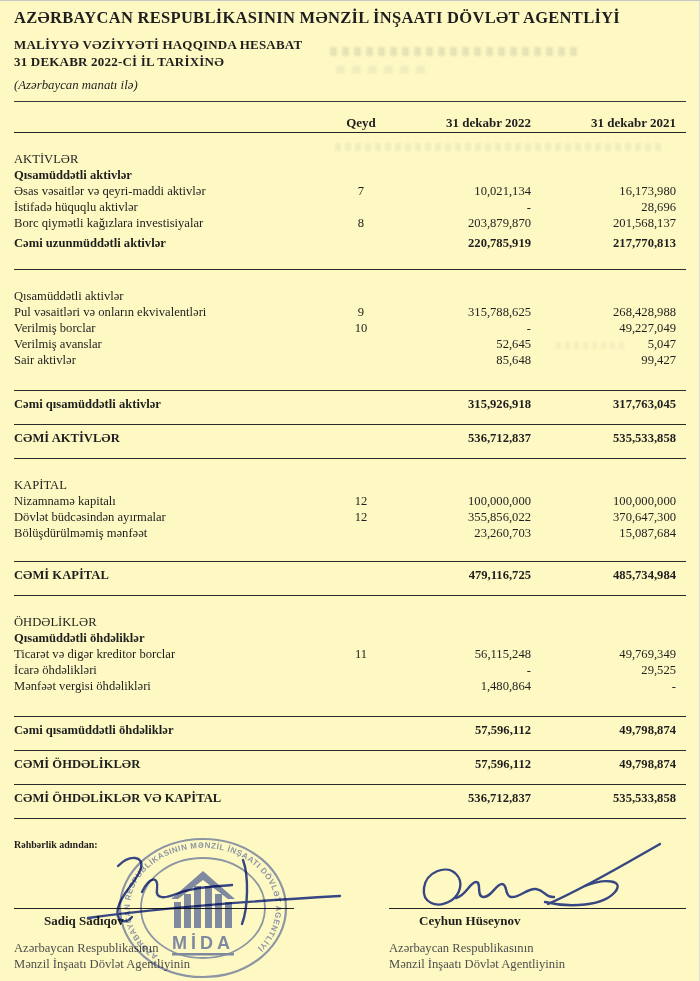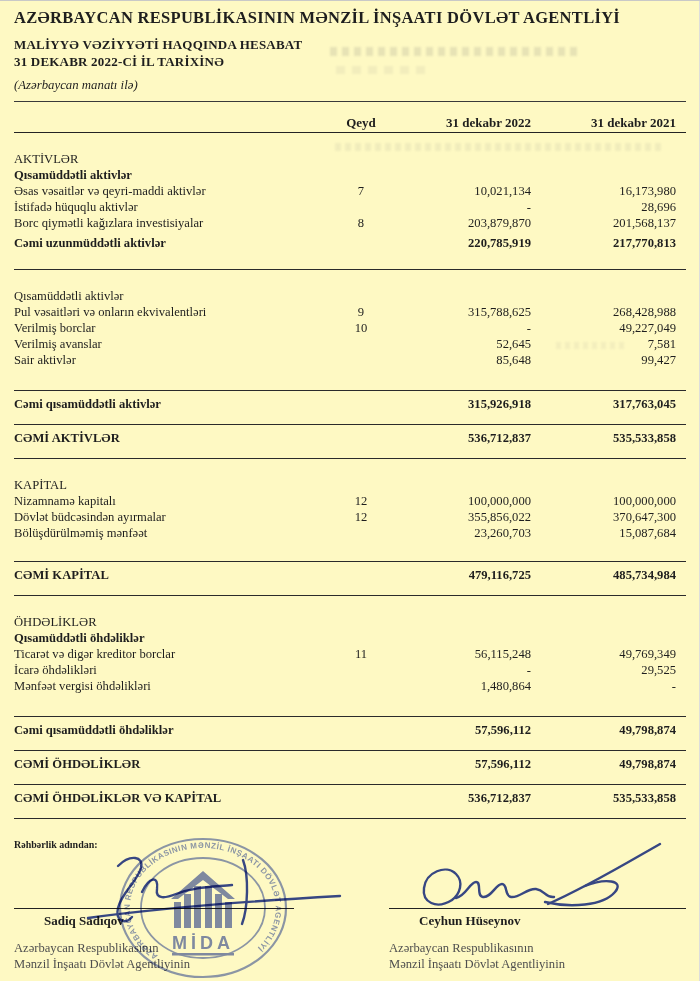--- a/index.html
+++ b/index.html
@@ -124,21 +124,21 @@
         <div class="row item">
           <div class="c-label">Verilmiş borclar</div>
           <div class="c-qeyd">10</div>
           <div class="c-v1">-</div>
           <div class="c-v2">49,227,049</div>
         </div>
         <div class="row item">
           <div class="c-label">Verilmiş avanslar</div>
           <div class="c-qeyd"></div>
           <div class="c-v1">52,645</div>
-          <div class="c-v2">7,581</div>
+          <div class="c-v2">5,047</div>
         </div>
         <div class="row item">
           <div class="c-label">Sair aktivlər</div>
           <div class="c-qeyd"></div>
           <div class="c-v1">85,648</div>
           <div class="c-v2">99,427</div>
         </div>
         <div class="row total rt rb">
           <div class="c-label">Cəmi qısamüddətli aktivlər</div>
           <div class="c-qeyd"></div>

